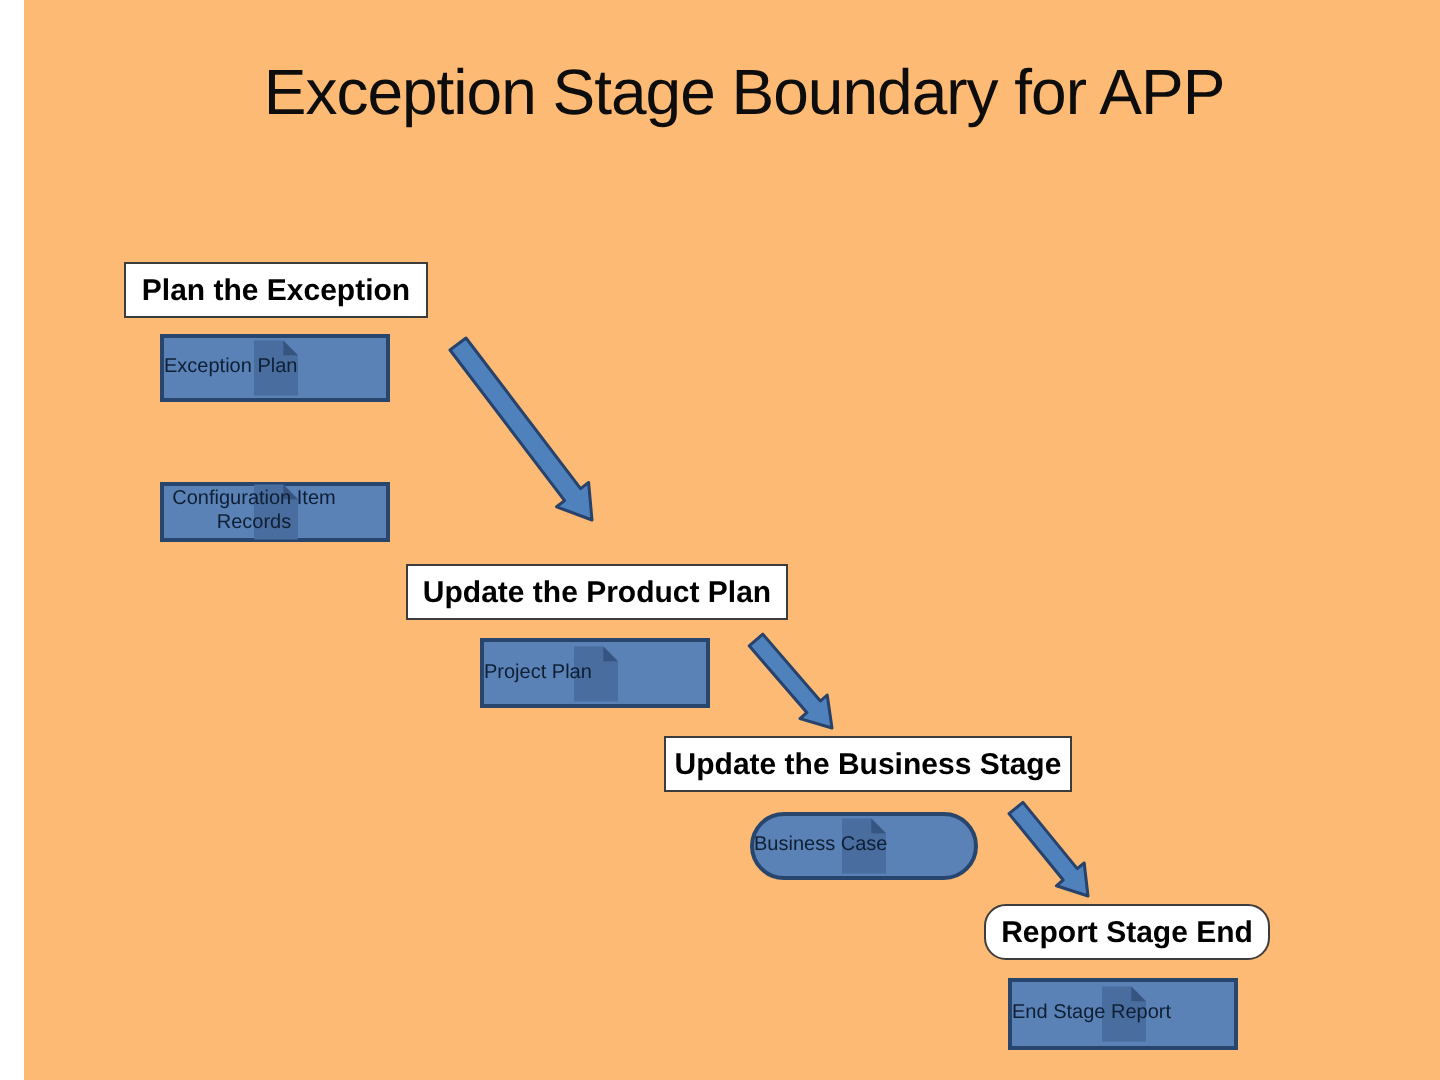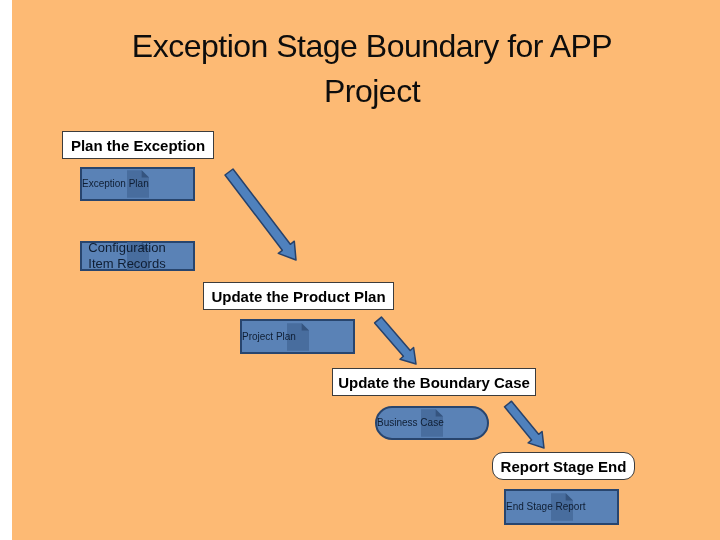--- a/index.html
+++ b/index.html
@@ -36,48 +36,47 @@
     display:flex;align-items:center;justify-content:flex-start;text-align:center;
     font-size:10px;line-height:1.2;color:#0f1e33;
   }
   .abox .label{position:relative;z-index:2;}
   .abox .docwrap{
     position:absolute;left:50%;top:50%;transform:translate(-50%,-50%);
     z-index:1;width:22px;height:28px;
   }
   .abox1{left:68px;top:167px;width:115px;height:34px;}
   .abox2{left:68px;top:206px;width:115px;height:30px;font-size:9.5px;}
-  .abox3{left:68px;top:241px;width:115px;height:30px;font-size:13px;}
+  .abox3{left:68px;top:241px;width:115px;height:30px;font-size:10px;}
   .abox2 .label,.abox3 .label{max-width:90px;}
   .abox4{left:228px;top:319px;width:115px;height:35px;}
   .abox5{left:363px;top:406px;width:114px;height:34px;border-radius:17px;}
   .abox6{left:492px;top:489px;width:115px;height:36px;}
 
   
   .arrows{position:absolute;left:0;top:0;width:720px;height:540px;pointer-events:none;}
   .arrow{fill:#4f81bd;stroke:#27426b;stroke-width:1.5;stroke-linejoin:round;}
 </style>
 </head>
 <body>
 
 <div class="slide">
 
   <div class="title">
     <div>Exception Stage Boundary for APP</div>
-    <div>Project</div>
   </div>
 
   <div class="pbox pbox1">
     <span>Plan the Exception</span>
   </div>
   <div class="pbox pbox2">
     <span>Update the Product Plan</span>
   </div>
   <div class="pbox pbox3">
-    <span>Update the Boundary Case</span>
+    <span>Update the Business Stage</span>
   </div>
   <div class="pbox pbox4">
     <span>Report Stage End</span>
   </div>
 
   <div class="abox abox1">
     <svg class="docwrap" viewBox="0 0 24 30">
       <path d="M0 0 H16 L24 8 V30 H0 Z" fill="#486d9e"></path>
       <path d="M16 0 L24 8 H16 Z" fill="#35547f"></path>
     </svg>

